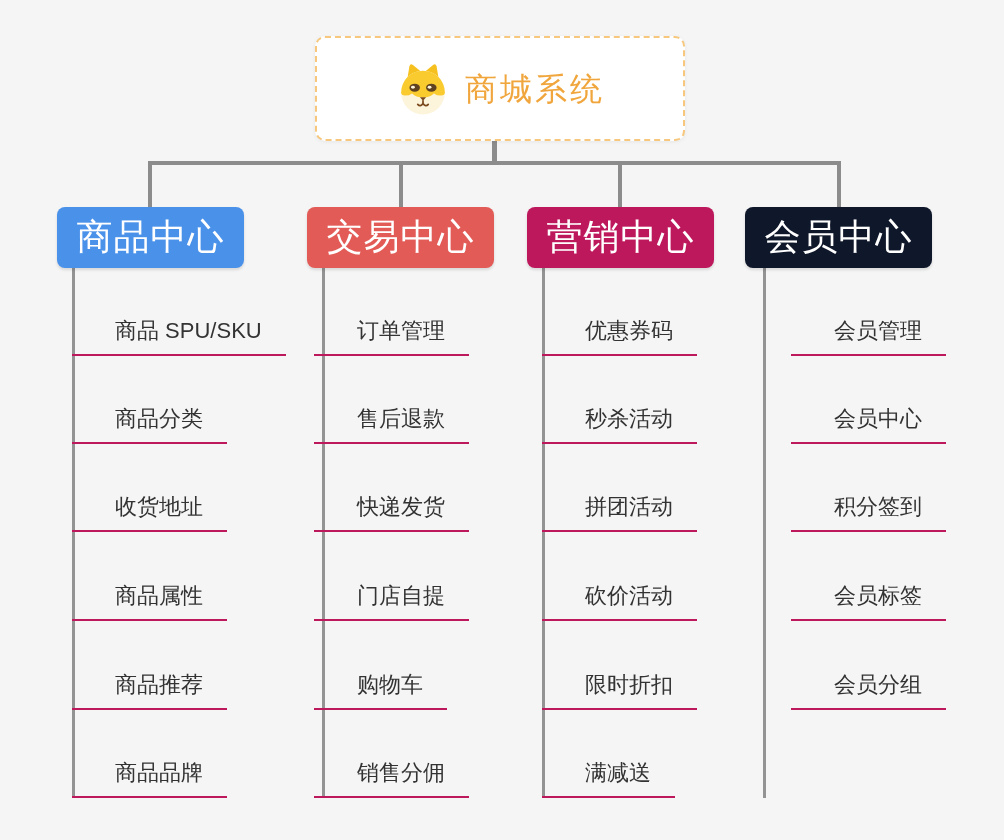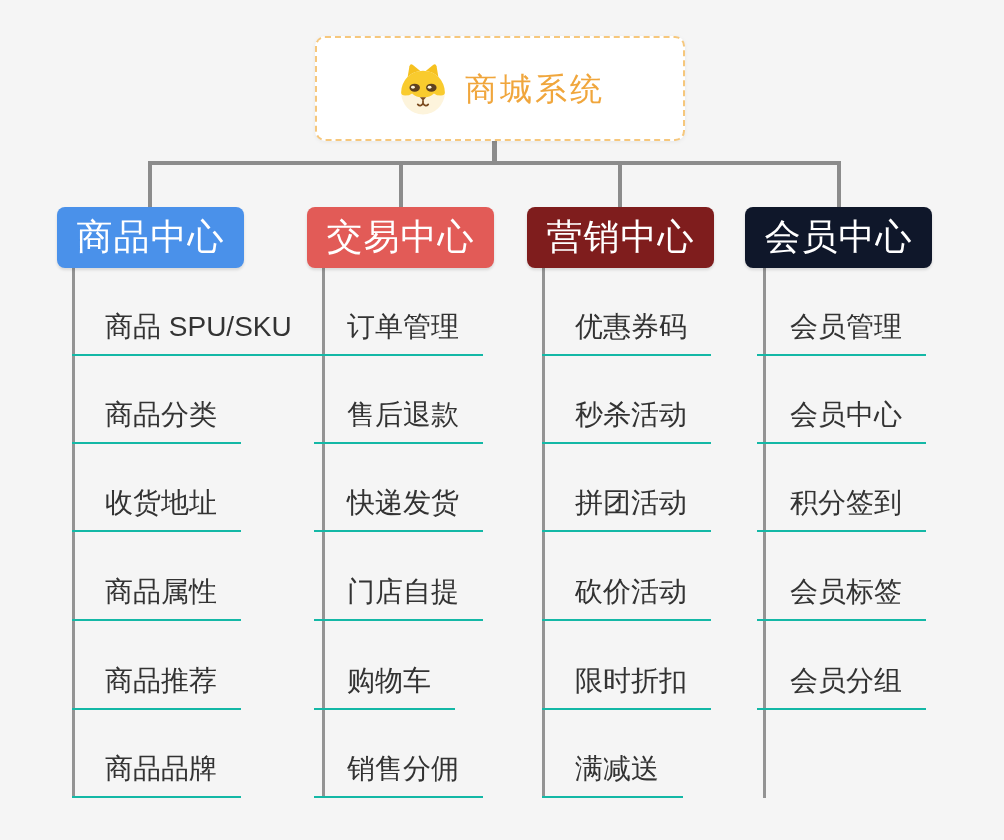--- a/index.html
+++ b/index.html
@@ -77,30 +77,30 @@
   .branch.b1 { left: 57px; }
   .branch.b2 { left: 307px; }
   .branch.b3 { left: 527px; }
   .branch.b4 { left: 745px; }
 
   
   .topic {
     position: absolute;
     transform: translateY(-100%);
     white-space: nowrap;
-    font-size: 28px;
+    font-size: 22px;
     color: #333333;
-    padding: 0 24px 8px 33px;
-    border-bottom: 2px solid #14b8a6;
+    padding: 0 24px 8px 43px;
+    border-bottom: 2px solid #be185d;
     cursor: pointer;
   }
   .topic.c1 { left: 72px; }
   .topic.c2 { left: 314px; }
   .topic.c3 { left: 542px; }
-  .topic.c4 { left: 757px; }
+  .topic.c4 { left: 791px; }
   .topic.r1 { top: 356px; }
   .topic.r2 { top: 444px; }
   .topic.r3 { top: 532px; }
   .topic.r4 { top: 621px; }
   .topic.r5 { top: 710px; }
   .topic.r6 { top: 798px; }
 </style>
 </head>
 <body>
 
@@ -132,21 +132,21 @@
     </svg>
     <span class="root-title" style="color: rgb(240, 166, 60);">商城系统</span>
   </div>
 
   <div class="branch b1" style="background: rgb(74, 145, 234);">
     <span>商品中心</span>
   </div>
   <div class="branch b2" style="background: rgb(226, 91, 87);">
     <span>交易中心</span>
   </div>
-  <div class="branch b3" style="background: #7f1d1d; font-family: Liberation Serif, serif;">
+  <div class="branch b3" style="background: #be185d; font-family: Liberation Serif, serif;">
     <span>营销中心</span>
   </div>
   <div class="branch b4" style="background: #0f172a;">
     <span>会员中心</span>
   </div>
 
   <div class="topic c1 r1">商品 SPU/SKU</div>
   <div class="topic c1 r2">商品分类</div>
   <div class="topic c1 r3">收货地址</div>
   <div class="topic c1 r4">商品属性</div>

